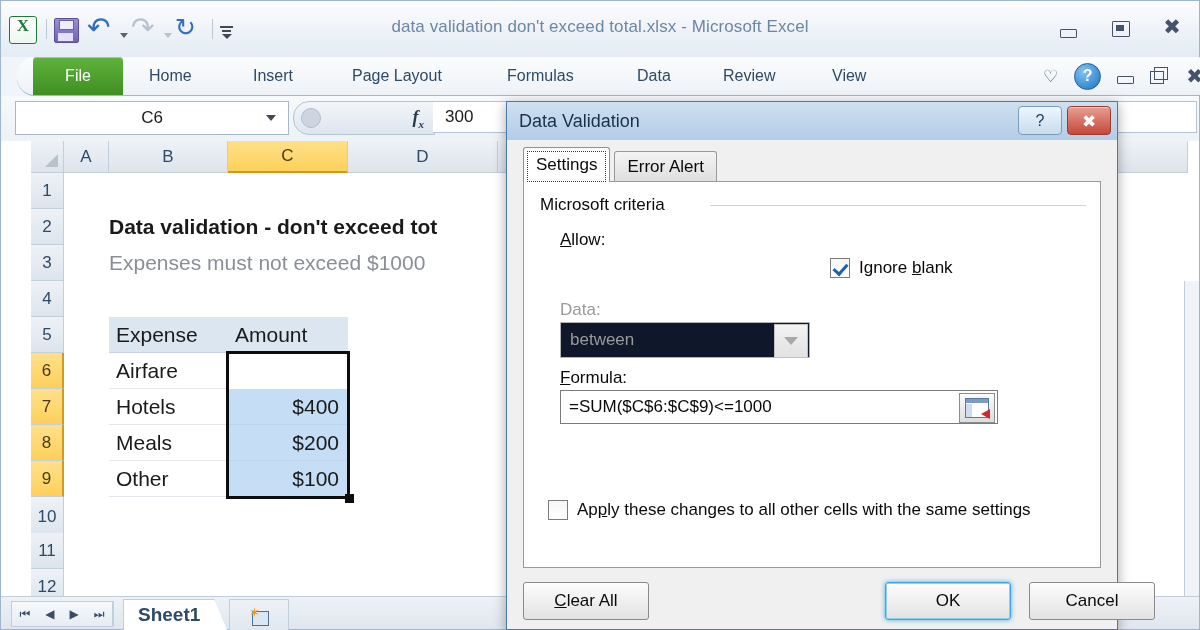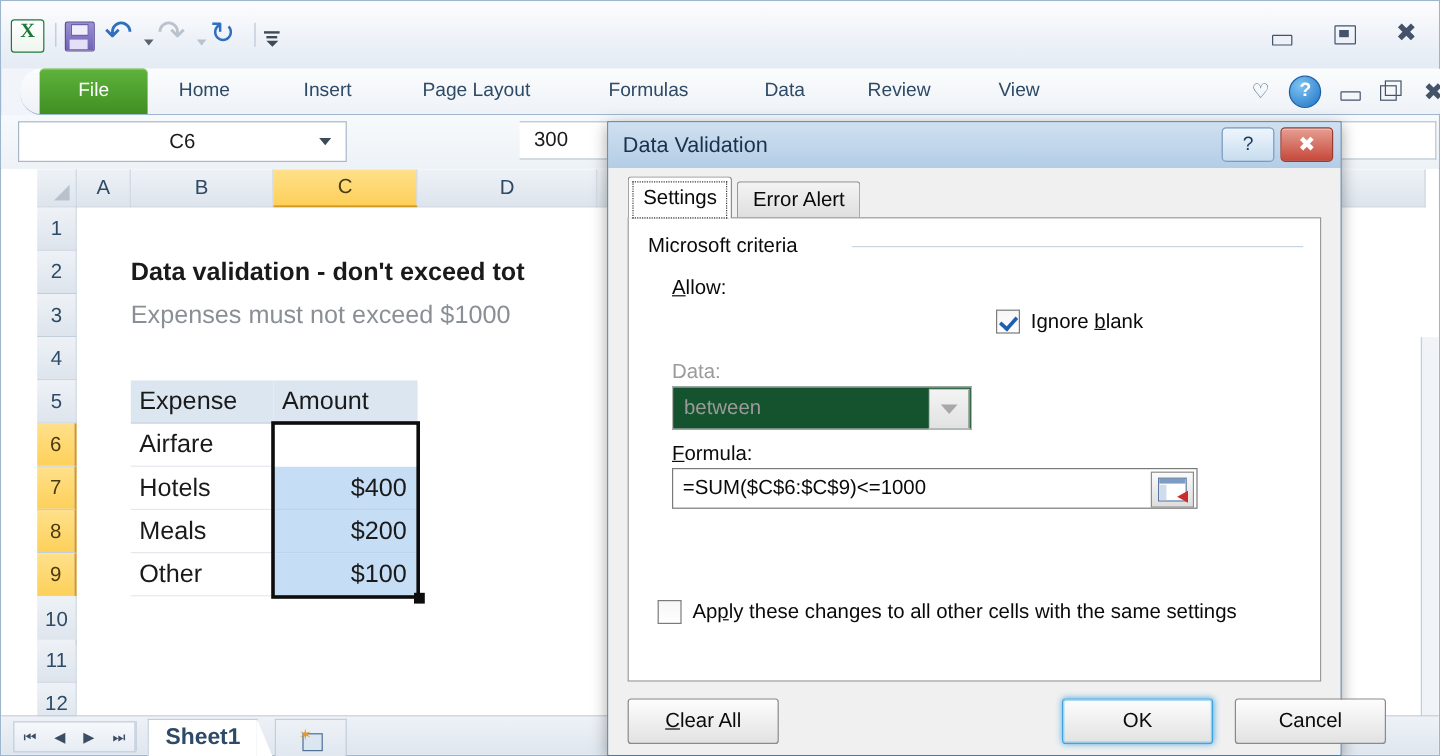--- a/index.html
+++ b/index.html
@@ -273,21 +273,21 @@
     display:flex;align-items:center;padding-left:9px;
     font-size:17px;color:#0a0a0a;
   }
   .combo .arrowbox{
     position:absolute;right:1px;top:1px;width:32px;height:32px;
     background:linear-gradient(#fcfcfc,#dadada);
     border:1px solid #8c8c8c;
     display:flex;align-items:center;justify-content:center;
   }
   .combo .arrowbox i{width:0;height:0;border-left:7px solid transparent;border-right:7px solid transparent;border-top:8px solid #1a1a1a;}
-  .combo.disabled{background:#14532d;border-color:#b5b5b5;color:#9a9a9a;}
+  .combo.disabled{background:#0f172a;border-color:#b5b5b5;color:#9a9a9a;}
   .combo.disabled .arrowbox{background:linear-gradient(#f3f3f3,#e2e2e2);border-color:#c2c2c2;}
   .combo.disabled .arrowbox i{border-top-color:#a8a8a8;}
 
   .textinput{
     position:absolute;height:34px;background:#ffffff;
     border:1px solid #7a7a7a;box-sizing:border-box;
     display:flex;align-items:center;padding-left:8px;
     font-size:17px;color:#0a0a0a;
   }
   .rngbtn{
@@ -350,20 +350,21 @@
         <div class="caret dim"></div>
         <div class="qat-ico repeat">↻</div>
         <div class="sep"></div>
         <div class="qat-drop">
           <i class="t1"></i>
             <i class="t2"></i>
             <i class="t3"></i>
         </div>
       </div>
 
+      <div class="win-title">data validation don't exceed total.xlsx  -  Microsoft Excel</div>
 
       <div class="win-btns">
         <div class="wb wb-min"></div>
         <div class="wb wb-max"></div>
         <div class="wb wb-close">✖</div>
       </div>
     </div>
 
     <div class="ribbon">
       <div class="tab-file">File</div>
@@ -381,20 +382,24 @@
         <div class="r-min"></div>
         <div class="r-rest"></div>
         <div class="r-close">✖</div>
       </div>
     </div>
 
     <div class="fbar">
       <div class="namebox">
         <span>C6</span>
         <span class="nb-caret"></span>
+      </div>
+      <div class="fx-wrap">
+        <div class="fx-circ"></div>
+        <div class="fx-glyph">f<sub>x</sub></div>
       </div>
       <div class="fbar-input">300</div>
     </div>
 
     <div class="grid">
 
       <div class="corner"></div>
 
       <div class="colhdr" style="left:63px;width:45px">A</div>
       <div class="colhdr" style="left:108px;width:119px">B</div>

